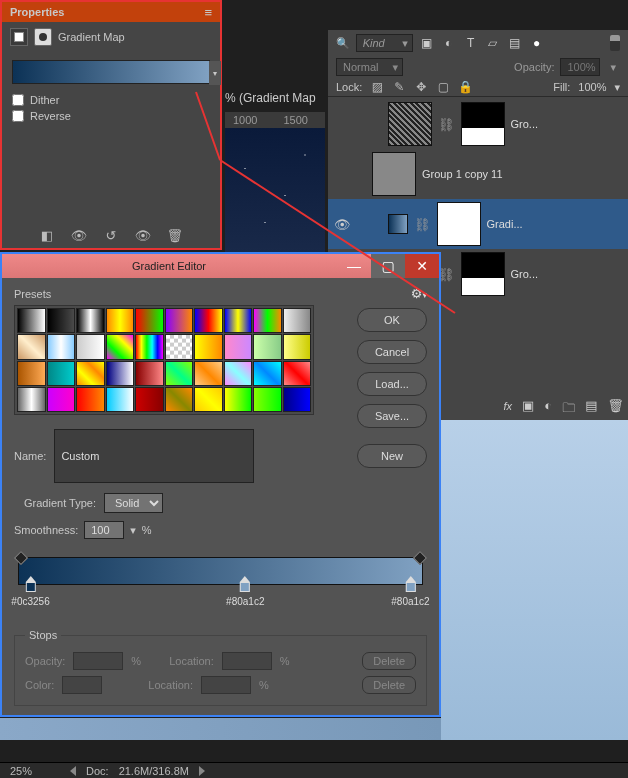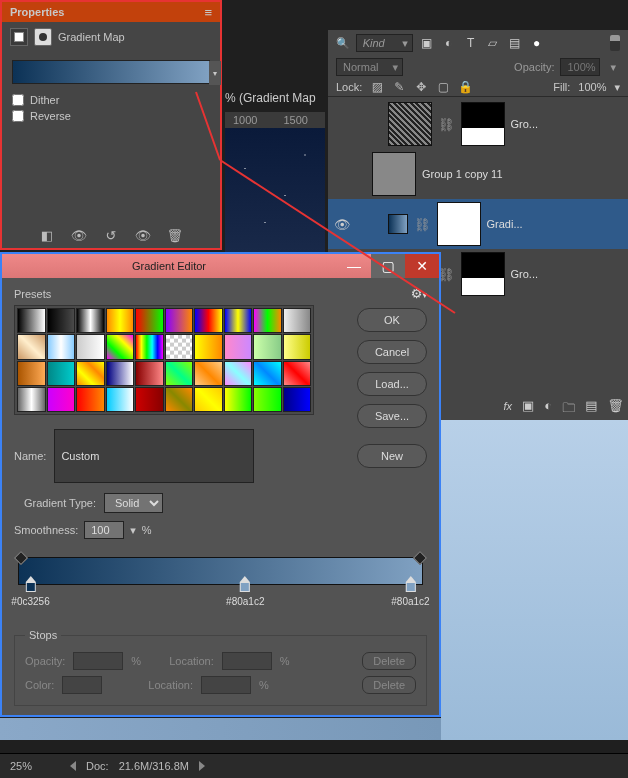--- a/index.html
+++ b/index.html
@@ -4,21 +4,21 @@
 <style>
 * { box-sizing: border-box; margin: 0; padding: 0; font-family: "Segoe UI", Tahoma, sans-serif; font-size: 11px; }
 html, body { width: 628px; height: 778px; background: #2a2a2a; overflow: hidden; position: relative; color: #c8c8c8; }
 .canvas-area { position: absolute; left: 0; top: 0; width: 628px; height: 778px; background: #1f1f1f; }
 .canvas-area .doc-tab { position: absolute; left: 225px; top: 91px; color: #ccc; font-size: 12px; }
 .canvas-area .ruler-h { position: absolute; left: 225px; top: 112px; width: 100px; height: 16px; background: #3a3a3a; color: #999; font-size: 9px; display: flex; gap: 26px; padding-left: 8px; align-items: center; }
 .canvas-area .sky { position: absolute; left: 225px; top: 128px; width: 100px; height: 135px; background: linear-gradient(180deg, #0a1a3a, #1a2a4a); }
 .canvas-area .sky::after { content: ""; position: absolute; inset: 0; background-image: radial-gradient(1px 1px at 20% 30%, #fff, transparent), radial-gradient(1px 1px at 60% 50%, #fff, transparent), radial-gradient(1px 1px at 40% 70%, #fff, transparent), radial-gradient(1px 1px at 80% 20%, #fff, transparent); }
 .canvas-area .ice { position: absolute; left: 441px; top: 420px; width: 187px; height: 320px; background: linear-gradient(180deg, #b8d0e8, #9abad8); }
 .canvas-area .ice-strip { position: absolute; left: 0; top: 718px; width: 441px; height: 22px; background: linear-gradient(90deg, #8aa8c8, #7898b8); }
-.status-bar { position: absolute; left: 0; bottom: 0; width: 628px; height: 25px; background: #2a2a2a; border-top: 1px solid #000; display: flex; align-items: center; padding: 0 10px; gap: 10px; color: #bbb; }
+.status-bar { position: absolute; left: 0; bottom: 0; width: 628px; height: 16px; background: #2a2a2a; border-top: 1px solid #000; display: flex; align-items: center; padding: 0 10px; gap: 10px; color: #bbb; }
 .status-bar .zoom { width: 50px; }
 .status-bar .arrow { width: 0; height: 0; border-top: 5px solid transparent; border-bottom: 5px solid transparent; }
 .status-bar .arrow.l { border-right: 6px solid #888; }
 .status-bar .arrow.r { border-left: 6px solid #888; }
 
 
 .properties { position: absolute; left: 0; top: 0; width: 222px; height: 250px; background: #454545; border: 2px solid #e63333; }
 .properties .hdr { height: 20px; background: #c2410c; display: flex; align-items: center; padding: 8px 8px; font-size: 11px; font-weight: bold; }
 .properties .hdr .pmenu { margin-left: auto; font-size: 13px; }
 .properties .row1 { display: flex; align-items: center; gap: 6px; padding: 6px 8px; }

